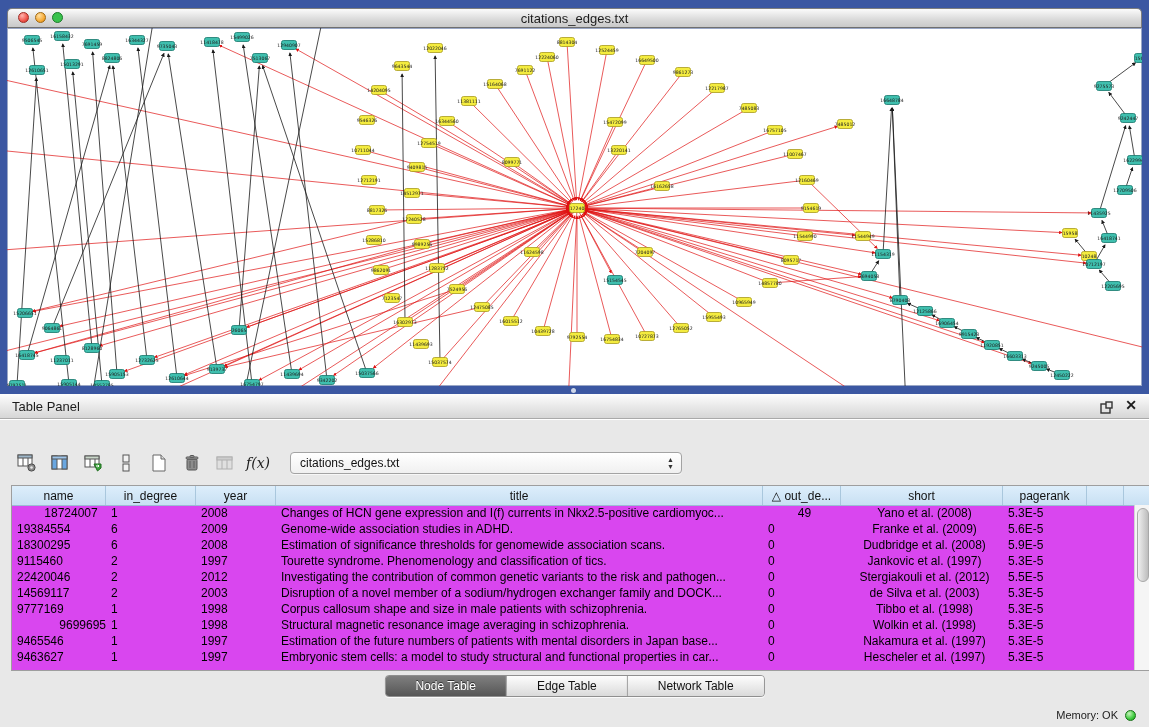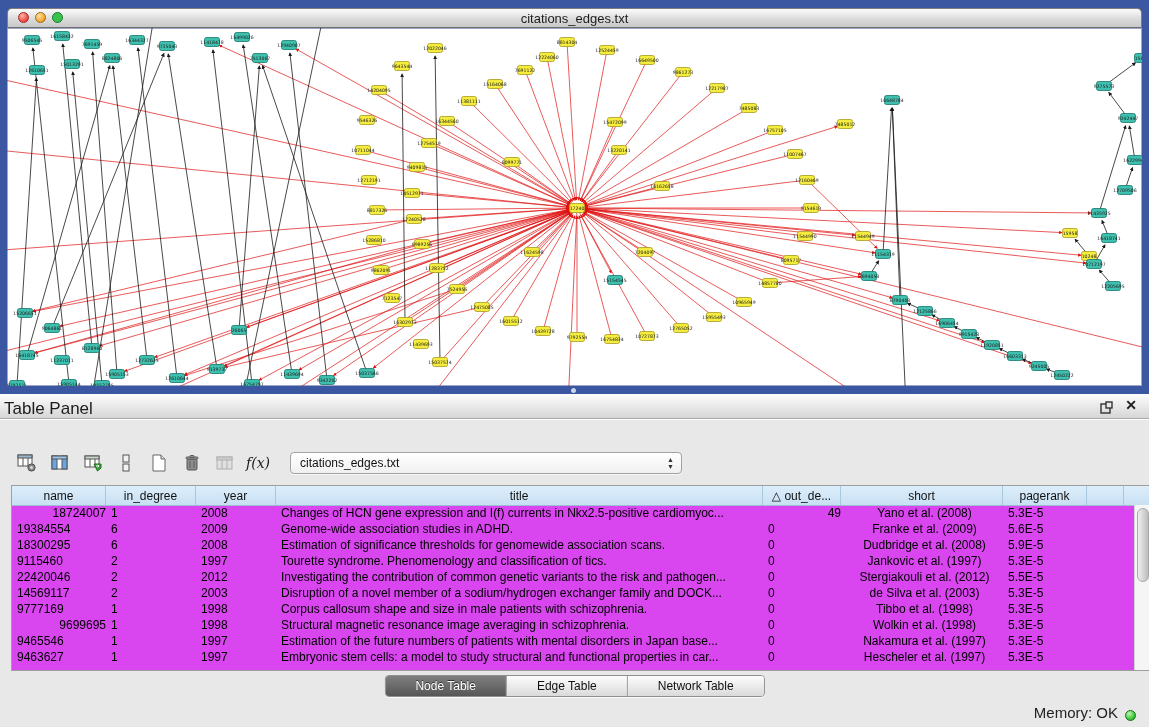--- a/index.html
+++ b/index.html
@@ -15,21 +15,21 @@
   .tl-red{left:10px;background:radial-gradient(circle at 35% 30%,#ffb3ae,#ee4e44 65%,#bf352c);border:1px solid #9e2b24;}
   .tl-yellow{left:27px;background:radial-gradient(circle at 35% 30%,#ffe0a3,#f6a831 65%,#c77f17);border:1px solid #a06812;}
   .tl-green{left:44px;background:radial-gradient(circle at 35% 30%,#c4f0b7,#39c24d 65%,#1f8c31;);border:1px solid #1d7a2a;background-color:#39c24d;}
   .net-canvas{position:absolute;left:7px;top:28px;width:1135px;height:358px;background:#ffffff;box-shadow:inset 0 0 0 1px #9aa7c6;}
   .net-canvas svg{position:absolute;left:0;top:0;width:100%;height:100%;font-family:"DejaVu Sans",sans-serif;}
   .split-grip{position:absolute;left:571px;top:388px;width:5px;height:5px;border-radius:50%;background:#cdd6ea;box-shadow:0 0 1px #1e3a7a;}
 
   
   .panel-header{position:absolute;left:0;top:394px;width:1149px;height:25px;box-sizing:border-box;
     background:linear-gradient(#fdfdfd,#d6d6d6);border-bottom:1px solid #a9a9a9;}
-  .panel-title{position:absolute;left:4px;top:5px;font-size:17px;color:#1c1c1c;}
+  .panel-title{position:absolute;left:12px;top:5px;font-size:13px;color:#1c1c1c;}
   .panel-float{position:absolute;right:36px;top:6px;width:13px;height:13px;cursor:default;}
   .panel-close{position:absolute;right:12px;top:3px;font-size:14px;font-weight:bold;color:#1c1c1c;cursor:default;}
 
   
   .panel-body{position:absolute;left:0;top:419px;width:1149px;height:308px;background:#e8e8e8;border-top:1px solid #ffffff;}
 
   
   .tbl-toolbar{position:absolute;left:12px;top:448px;height:30px;display:flex;align-items:center;}
   .tb-btn{width:30px;height:28px;display:flex;align-items:center;justify-content:center;margin-right:3px;cursor:default;}
   .fx-label{font-family:"DejaVu Serif",serif;font-style:italic;font-size:14px;color:#1a1a1a;}
@@ -52,21 +52,21 @@
 
   
   .tab-group{position:absolute;top:675px;left:50%;transform:translateX(-50%);display:flex;height:20px;
     border:1px solid #8f8f8f;border-radius:4px;overflow:hidden;box-shadow:0 1px 0 #fafafa;}
   .tab{display:flex;align-items:center;padding:0 30px;font-size:12px;color:#111;
     background:linear-gradient(#fdfdfd,#dadada);border-right:1px solid #9a9a9a;cursor:default;}
   .tab:last-child{border-right:none;text-align:right;}
   .tab.active{background:linear-gradient(#7f7f7f,#565656);color:#fff;text-shadow:0 -1px 0 #333;}
 
   
-  .memory{position:absolute;right:31px;bottom:6px;font-size:15px;color:#222;}
+  .memory{position:absolute;right:31px;bottom:6px;font-size:11px;color:#222;}
   .mem-dot{position:absolute;right:13px;bottom:6px;width:11px;height:11px;border-radius:50%;box-sizing:border-box;
     background:radial-gradient(circle at 35% 30%,#c6f3bb,#3ecb3e 60%,#1f9a1f);border:1px solid #157015;}
 </style>
 </head>
 <body>
 
 <div class="net-frame">
   <div class="net-titlebar">
     <span class="tl tl-red"></span>
     <span class="tl tl-yellow"></span>
@@ -739,25 +739,25 @@
       <div class="th" style="width: 90px;">in_degree</div>
       <div class="th" style="width: 80px;">year</div>
       <div class="th" style="width: 487px;">title</div>
       <div class="th" style="width: 78px;">△ out_de...</div>
       <div class="th" style="width: 162px;">short</div>
       <div class="th" style="width: 84px;">pagerank</div>
       <div class="th" style="width: 37px;"></div>
     </div>
   <div class="rows" id="tbl-rows">
       <div class="trow">
-        <div class="td" style="width: 94px; text-align: right; padding-left: 24px;">18724007</div>
+        <div class="td" style="width: 94px; text-align: center; padding-left: 24px;">18724007</div>
         <div class="td" style="width: 90px; text-align: left;">1</div>
         <div class="td" style="width: 80px; text-align: left;">2008</div>
         <div class="td" style="width: 487px; text-align: left;">Changes of HCN gene expression and I(f) currents in Nkx2.5-positive cardiomyoc...</div>
-        <div class="td" style="width: 78px; text-align: right;">49</div>
+        <div class="td" style="width: 78px; text-align: center;">49</div>
         <div class="td" style="width: 162px; text-align: center;">Yano et al. (2008)</div>
         <div class="td" style="width: 84px; text-align: left;">5.3E-5</div>
       </div>
       <div class="trow">
         <div class="td" style="width: 94px; text-align: left;">19384554</div>
         <div class="td" style="width: 90px; text-align: left;">6</div>
         <div class="td" style="width: 80px; text-align: left;">2009</div>
         <div class="td" style="width: 487px; text-align: left;">Genome-wide association studies in ADHD.</div>
         <div class="td" style="width: 78px; text-align: left;">0</div>
         <div class="td" style="width: 162px; text-align: center;">Franke et al. (2009)</div>

